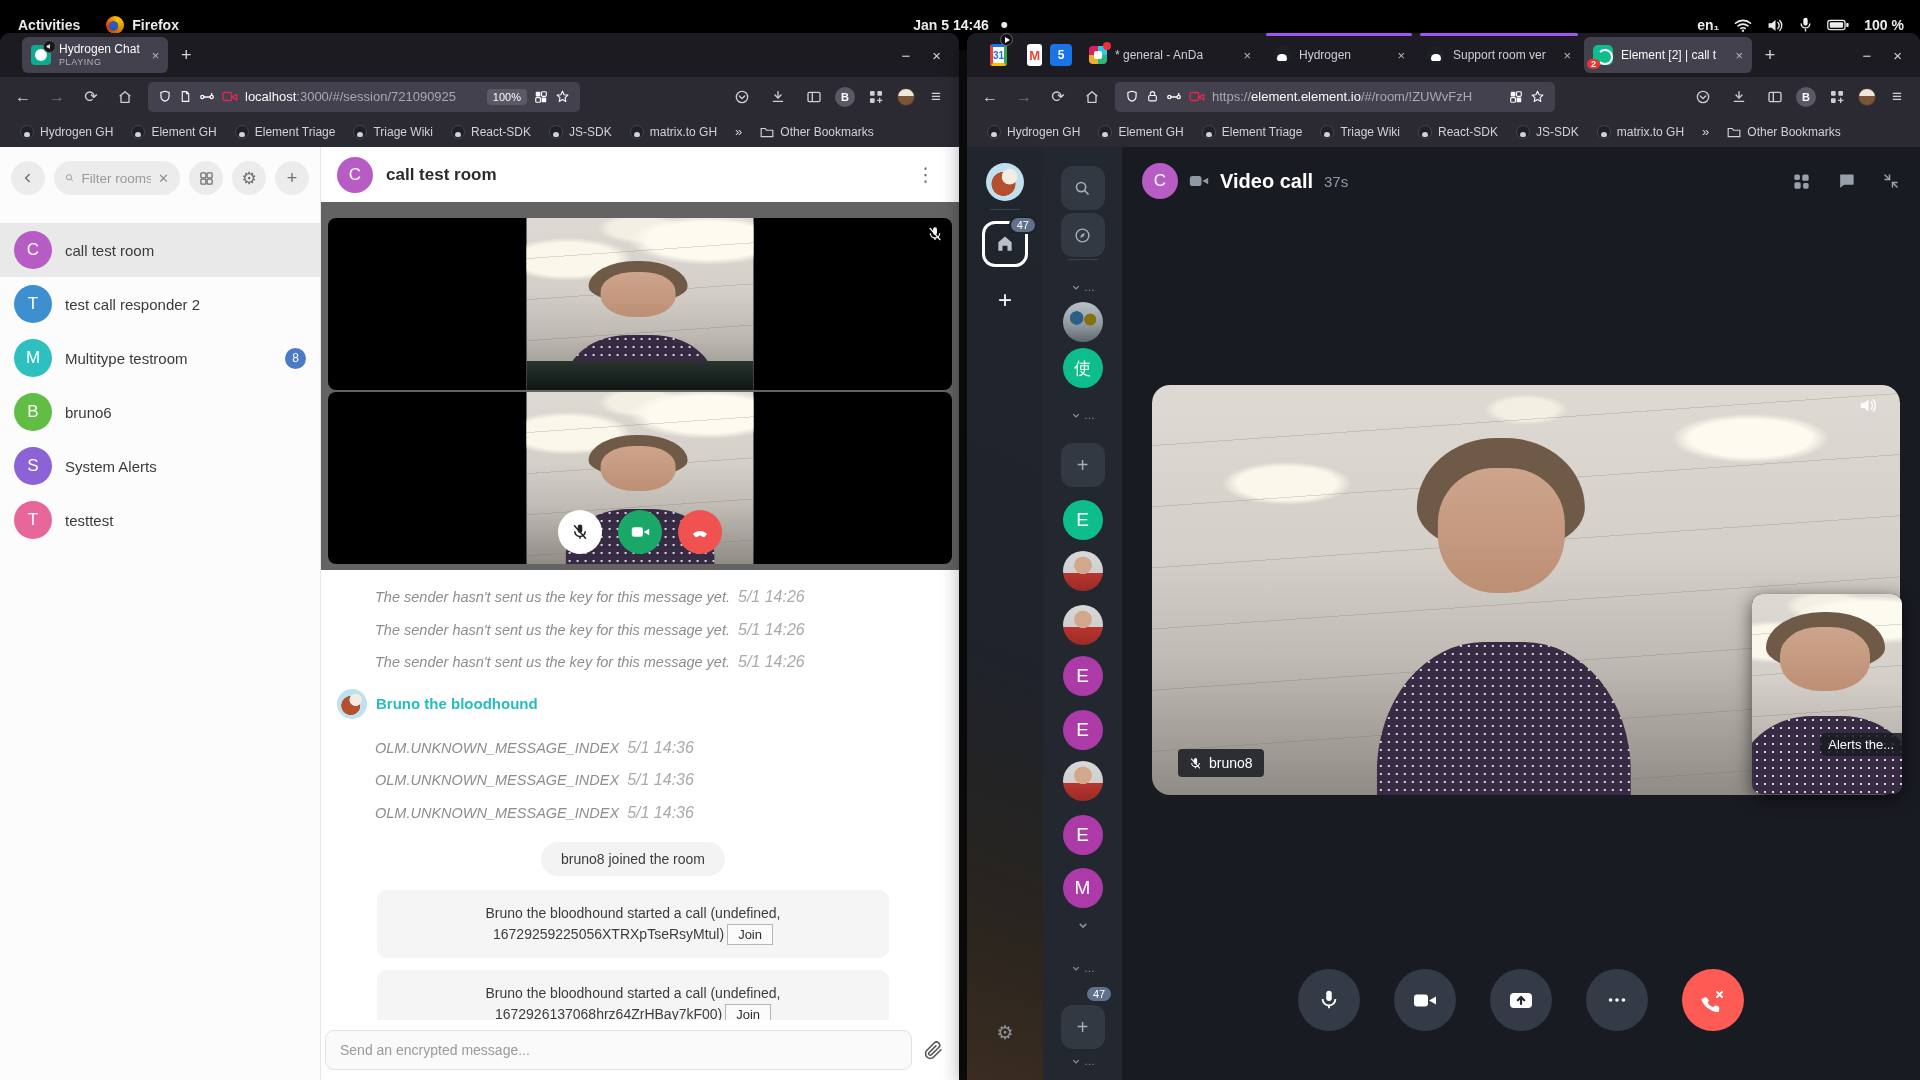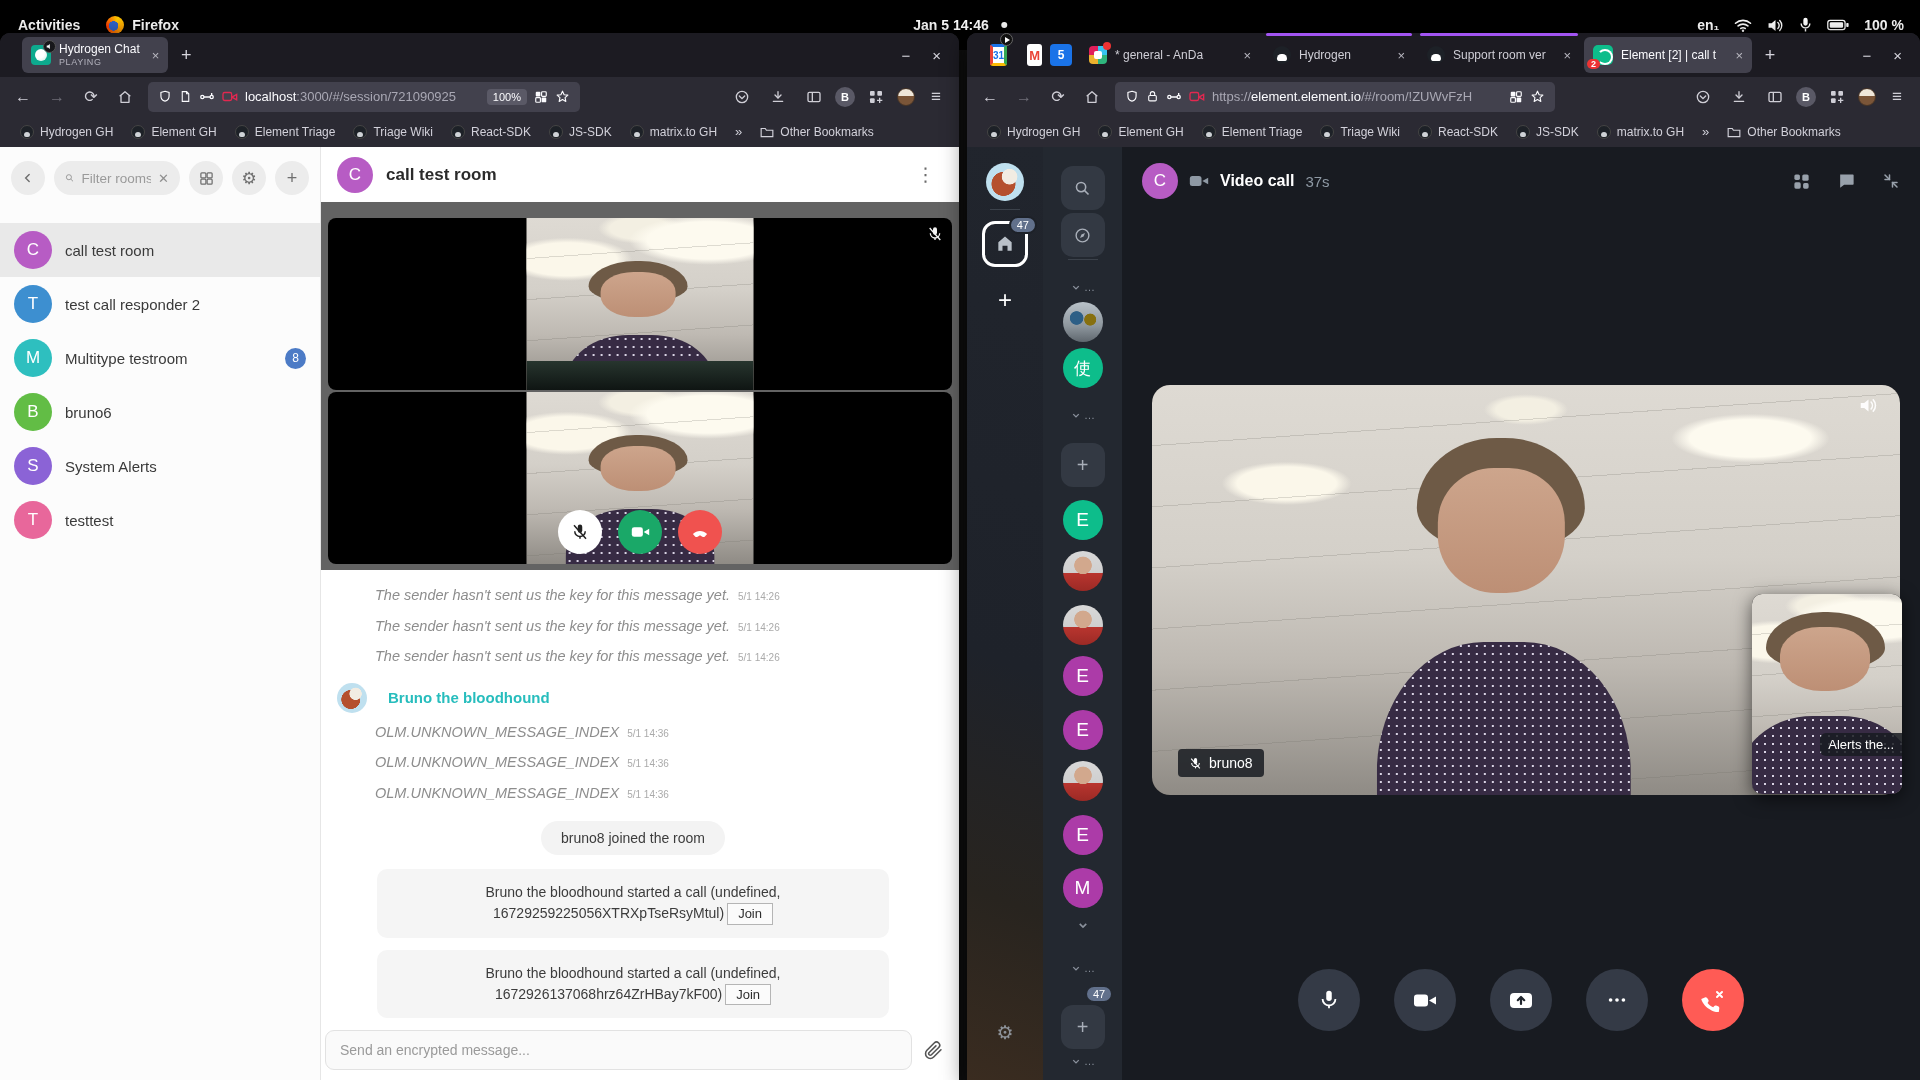--- a/index.html
+++ b/index.html
@@ -93,22 +93,22 @@
   .person .hair { position:absolute; top:0; left:16%; width:66%; height:30%; background:#6e5a46; border-radius:50% 50% 45% 45%/65% 65% 40% 40%; }
   .person .face { position:absolute; top:8%; left:24%; width:50%; height:33%; background:linear-gradient(180deg,#cda58c,#bd8f75); border-radius:44% 44% 46% 46%; }
   .person .torso { position:absolute; bottom:0; width:100%; height:46%; background:#372b44; border-radius:42% 42% 0 0/75% 75% 0 0;
       background-image:radial-gradient(#d9d3e4 1px, transparent 1.4px); background-size:8px 8px; }
   .desk::after { content:""; position:absolute; left:0; right:0; bottom:0; height:17%;
       background:linear-gradient(180deg,#27352e,#0f1513); }
 
   .hy-msgs { flex:1; overflow:hidden; padding:16px 30px 0 16px; font-size:14.5px; color:#2e2e2e; position:relative; }
   .msgrow { position:relative; padding-left:38px; margin-bottom:11px; line-height:1.35; }
   .enc { font-style:italic; color:#8d8d8d; }
-  .ts { font-size:10px; color:#aaa; margin-left:8px; }
-  .senderrow { display:flex; align-items:center; gap:21px; margin:16px 0 10px; }
+  .ts { font-style:italic; font-size:16px; color:#aaa; margin-left:8px; }
+  .senderrow { display:flex; align-items:center; gap:9px; margin:16px 0 18px; }
   .dogav { width:30px; height:30px; border-radius:50%;
       background:radial-gradient(circle at 62% 36%, #f2ece2 0 22%, transparent 24%),
                  radial-gradient(circle at 46% 55%, #b5502e 0 40%, transparent 42%),
                  #bfe0ef; }
   .sendername { font-weight:700; color:#27bdbd; font-size:15px; }
   .joinpill { width:fit-content; margin:18px auto 14px; background:#f3f3f3; border-radius:18px; padding:9px 20px; font-size:14px; color:#3c3c3c; }
   .notice { width:512px; margin:12px auto 0; background:#f5f5f5; border-radius:10px; padding:13px 14px; text-align:center;
             font-size:14px; color:#3c3c3c; line-height:1.5; }
   .joinbtn { display:inline-block; border:1px solid #b5b5b5; background:#fbfbfb; border-radius:0; padding:0 10px; font-size:13px; color:#2e2e2e; margin-left:3px; }
   .hy-comp { height:60px; display:flex; align-items:center; gap:12px; padding:0 16px 0 4px; background:#fff; }
@@ -134,21 +134,21 @@
               radial-gradient(circle at 68% 44%, #87700f 0 16%, transparent 18%),
               linear-gradient(180deg,#b9c2c9 0%,#8e979e 60%,#5f676e 100%); }
   .ph-guy { background:radial-gradient(circle at 50% 36%, #d2a88d 0 26%, transparent 28%),
             linear-gradient(180deg,#d8d8d8 0%,#cfcfcf 55%,#b8352f 56%,#9c2a25 100%); }
   .chev { color:#8a919c; }
   .gearbtm { position:absolute; bottom:36px; left:50%; transform:translateX(-50%); color:#8e939a; font-size:19px; }
 
   .el-main { position:absolute; left:155px; right:0; top:0; bottom:0; display:flex; flex-direction:column; }
   .el-head { height:68px; display:flex; align-items:center; gap:11px; padding:0 20px; }
   .el-av { width:36px; height:36px; border-radius:50%; display:flex; align-items:center; justify-content:center; font-size:17px; color:#fff; }
-  .el-title { font-size:16px; font-weight:700; }
+  .el-title { font-size:20px; font-weight:700; }
   .el-dur { font-size:15px; color:#8e99a4; }
   .el-hicons { margin-left:auto; display:flex; align-items:center; gap:26px; color:#98a1ab; }
   .stage { flex:1; position:relative; }
   .vcard { position:absolute; left:30px; right:20px; top:170px; height:410px; border-radius:18px; background:#000; overflow:hidden; }
   .vcard .cam::before { background:repeating-linear-gradient(176deg, transparent 0 60px, rgba(110,108,100,.22) 60px 61px); }
   .vcard .person { width:34%; height:92%; left:47%; }
   .spk { position:absolute; top:12px; right:22px; color:#fff; opacity:.92; }
   .namechip { position:absolute; left:26px; bottom:18px; background:rgba(23,27,33,.85); border-radius:4px; padding:6px 11px;
               display:flex; align-items:center; gap:7px; font-size:14px; }
   .pip { position:absolute; right:18px; top:379px; width:150px; height:200px; border-radius:10px; overflow:hidden; background:#000;

